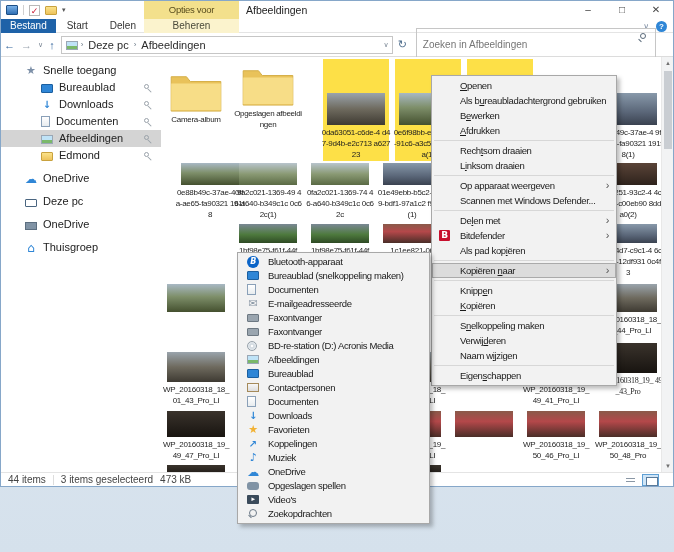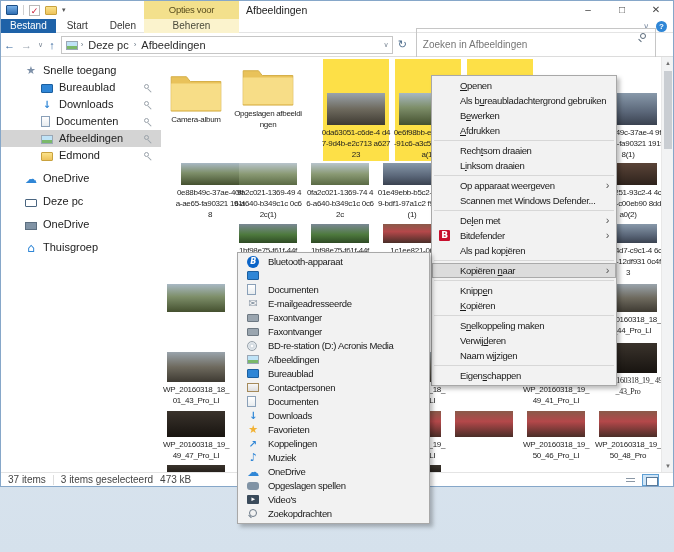--- a/index.html
+++ b/index.html
@@ -383,21 +383,21 @@
       </div>
     </div>
 
   <div class="vscroll">
     <div class="sb-arrow sb-up">▲</div>
     <div class="sb-thumb"></div>
     <div class="sb-arrow sb-down">▼</div>
   </div>
 
   <div class="statusbar">
-    <span class="sb-txt">37 items</span>
+    <span class="sb-txt">44 items</span>
     <span class="sb-div"></span>
     <span class="sb-txt">3 items geselecteerd</span>
     <span class="sb-txt" style="padding-left:0">473 kB</span>
     <div class="view-btns">
       <div class="vb vb-details"></div>
       <div class="vb vb-thumbs"></div>
     </div>
   </div>
 </div>
 
@@ -424,21 +424,21 @@
     <div class="m-sep"></div>
     <div class="m-item"><span>S<u>n</u>elkoppeling maken</span></div>
     <div class="m-item"><span>Verwij<u>d</u>eren</span></div>
     <div class="m-item"><span>Naam w<u>i</u>jzigen</span></div>
     <div class="m-sep"></div>
     <div class="m-item"><span>Eigen<u>s</u>chappen</span></div>
   </div>
 
 <div class="menu copy-submenu" id="copy-submenu">
     <div class="m-item"><span class="ic ic-bluetooth m-ico">B</span><span>Bluetooth-apparaat</span></div>
-    <div class="m-item"><span class="ic ic-desktop m-ico"></span></div>
+    <div class="m-item"><span class="ic ic-desktop m-ico"></span><span>Bureaublad (snelkoppeling maken)</span></div>
     <div class="m-item"><span class="ic ic-document m-ico"></span><span>Documenten</span></div>
     <div class="m-item"><span class="ic ic-mail m-ico">✉</span><span>E-mailgeadresseerde</span></div>
     <div class="m-item"><span class="ic ic-fax m-ico"></span><span>Faxontvanger</span></div>
     <div class="m-item"><span class="ic ic-fax m-ico"></span><span>Faxontvanger</span></div>
     <div class="m-item"><span class="ic ic-disc m-ico"></span><span>BD-re-station (D:) Acronis Media</span></div>
     <div class="m-item"><span class="ic ic-pictures m-ico"></span><span>Afbeeldingen</span></div>
     <div class="m-item"><span class="ic ic-desktop m-ico"></span><span>Bureaublad</span></div>
     <div class="m-item"><span class="ic ic-contacts m-ico"></span><span>Contactpersonen</span></div>
     <div class="m-item"><span class="ic ic-document m-ico"></span><span>Documenten</span></div>
     <div class="m-item"><span class="ic ic-download m-ico">↓</span><span>Downloads</span></div>

